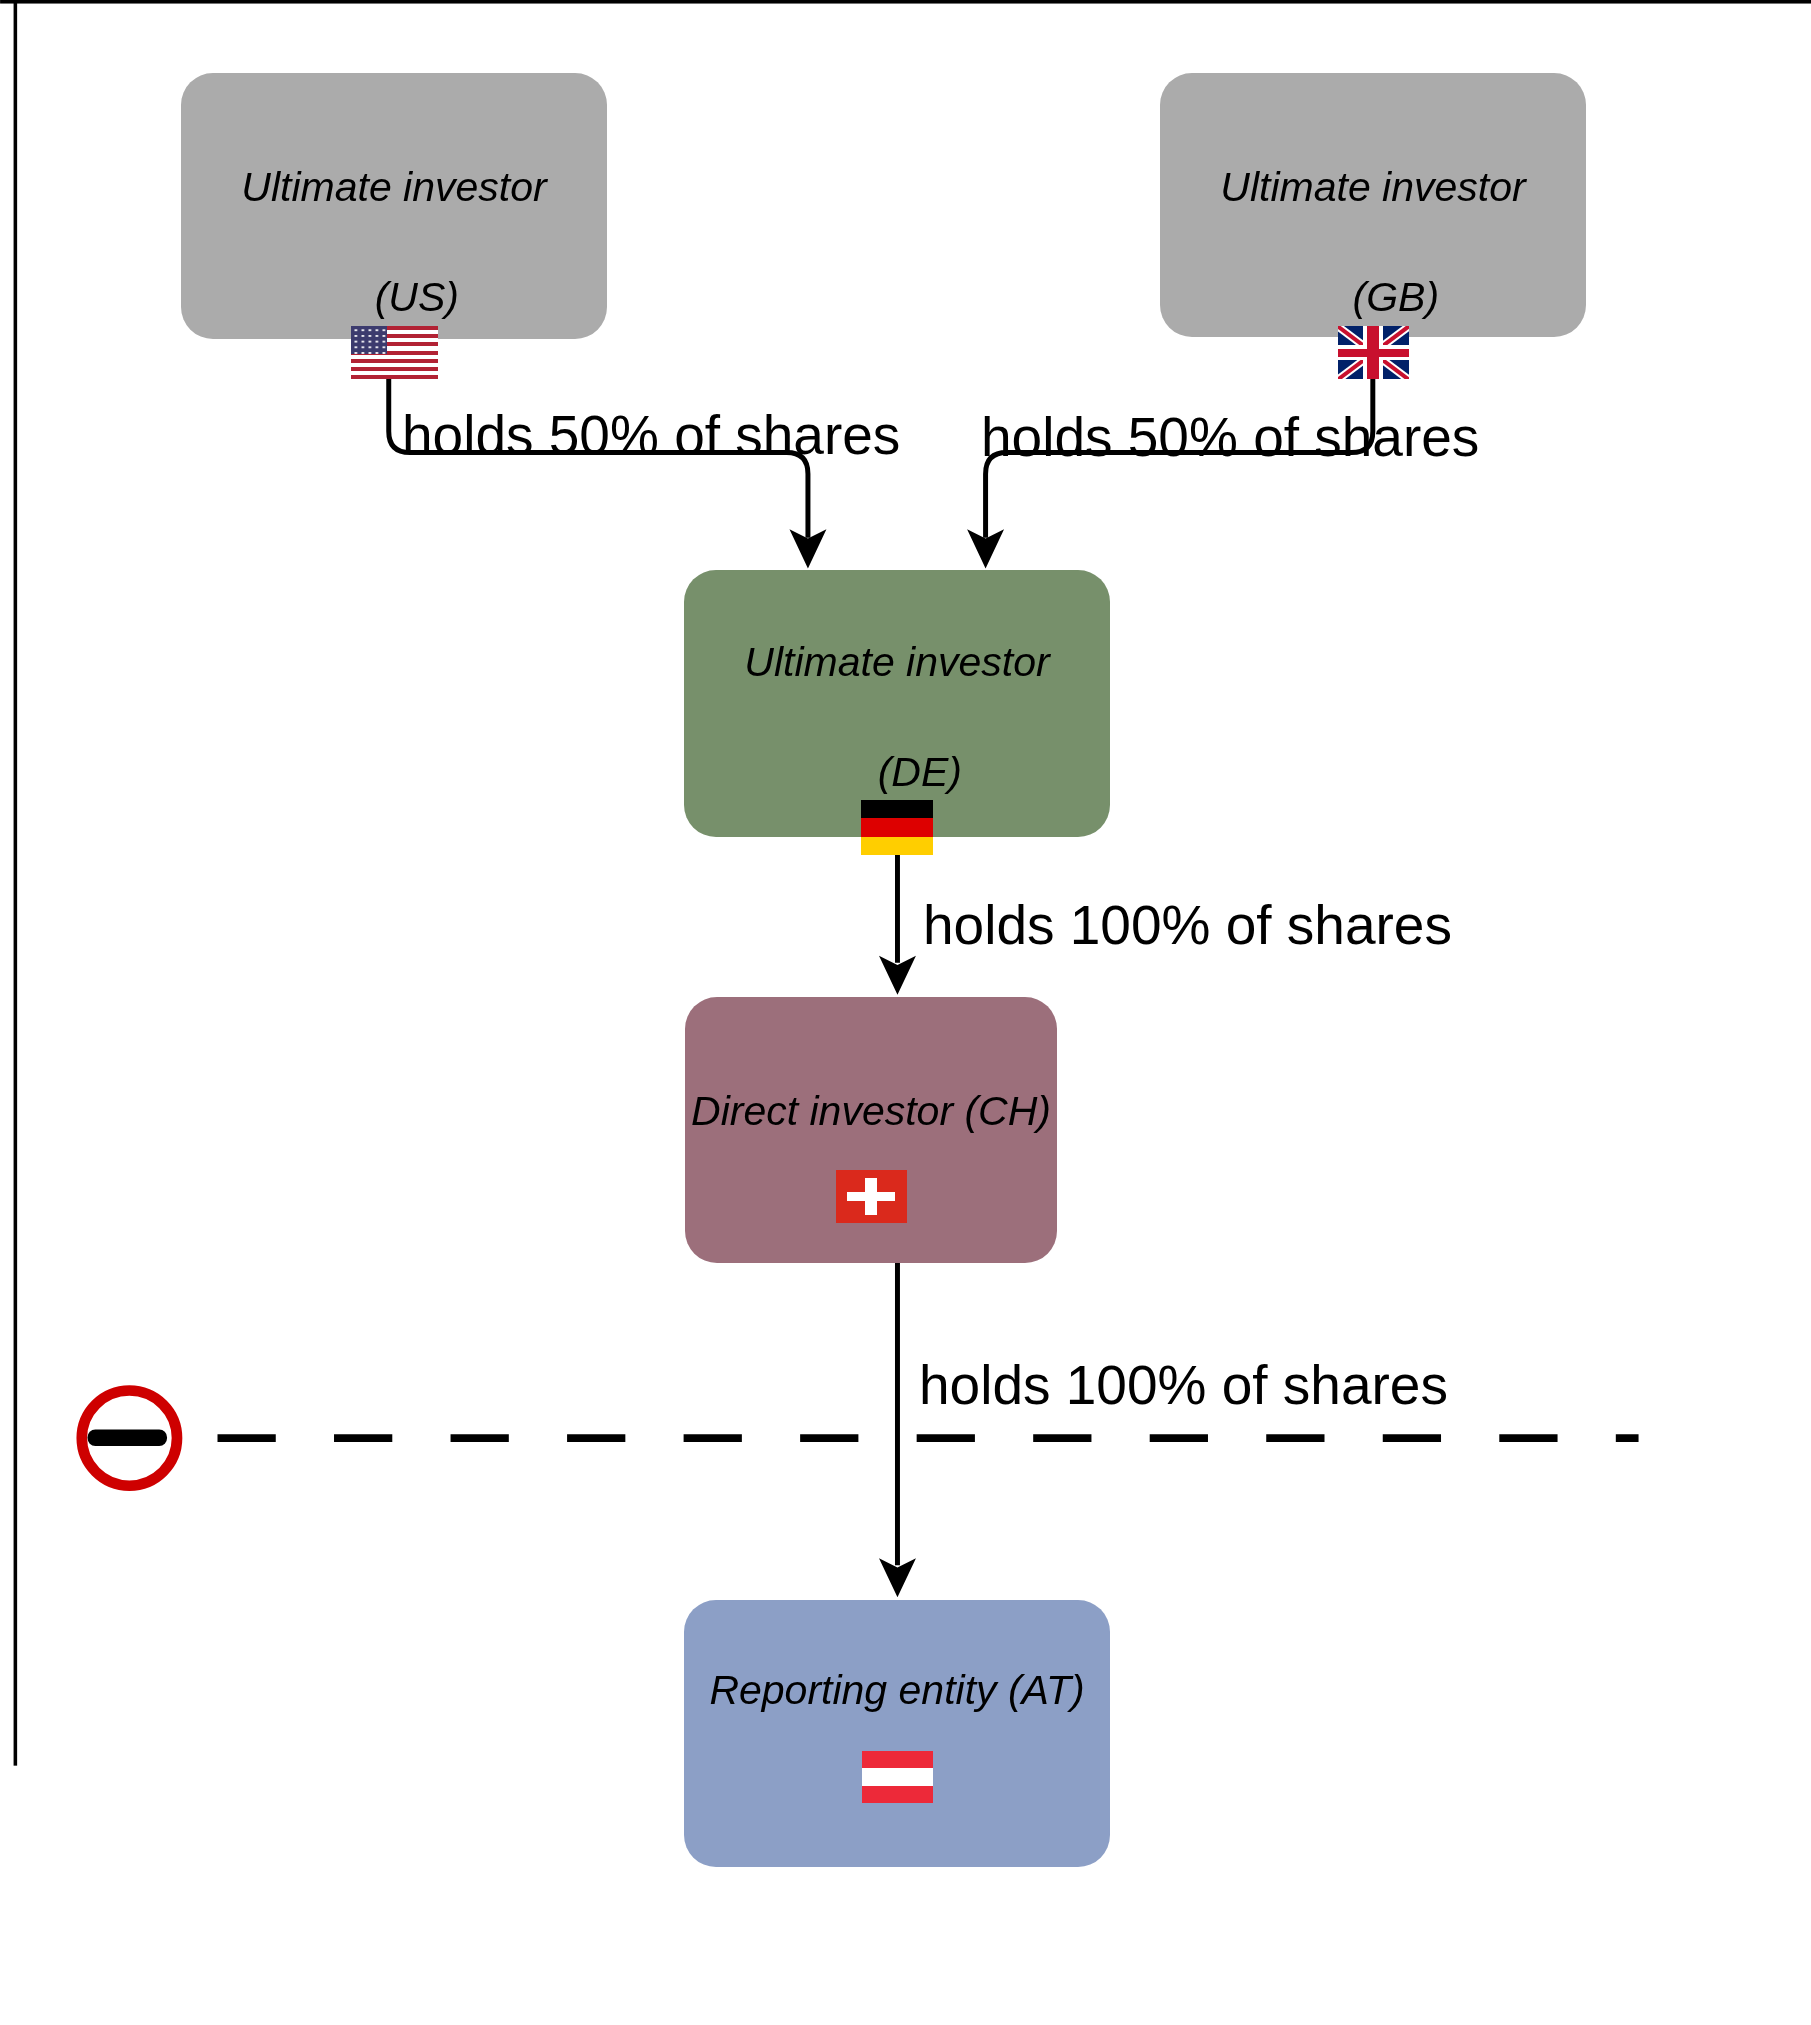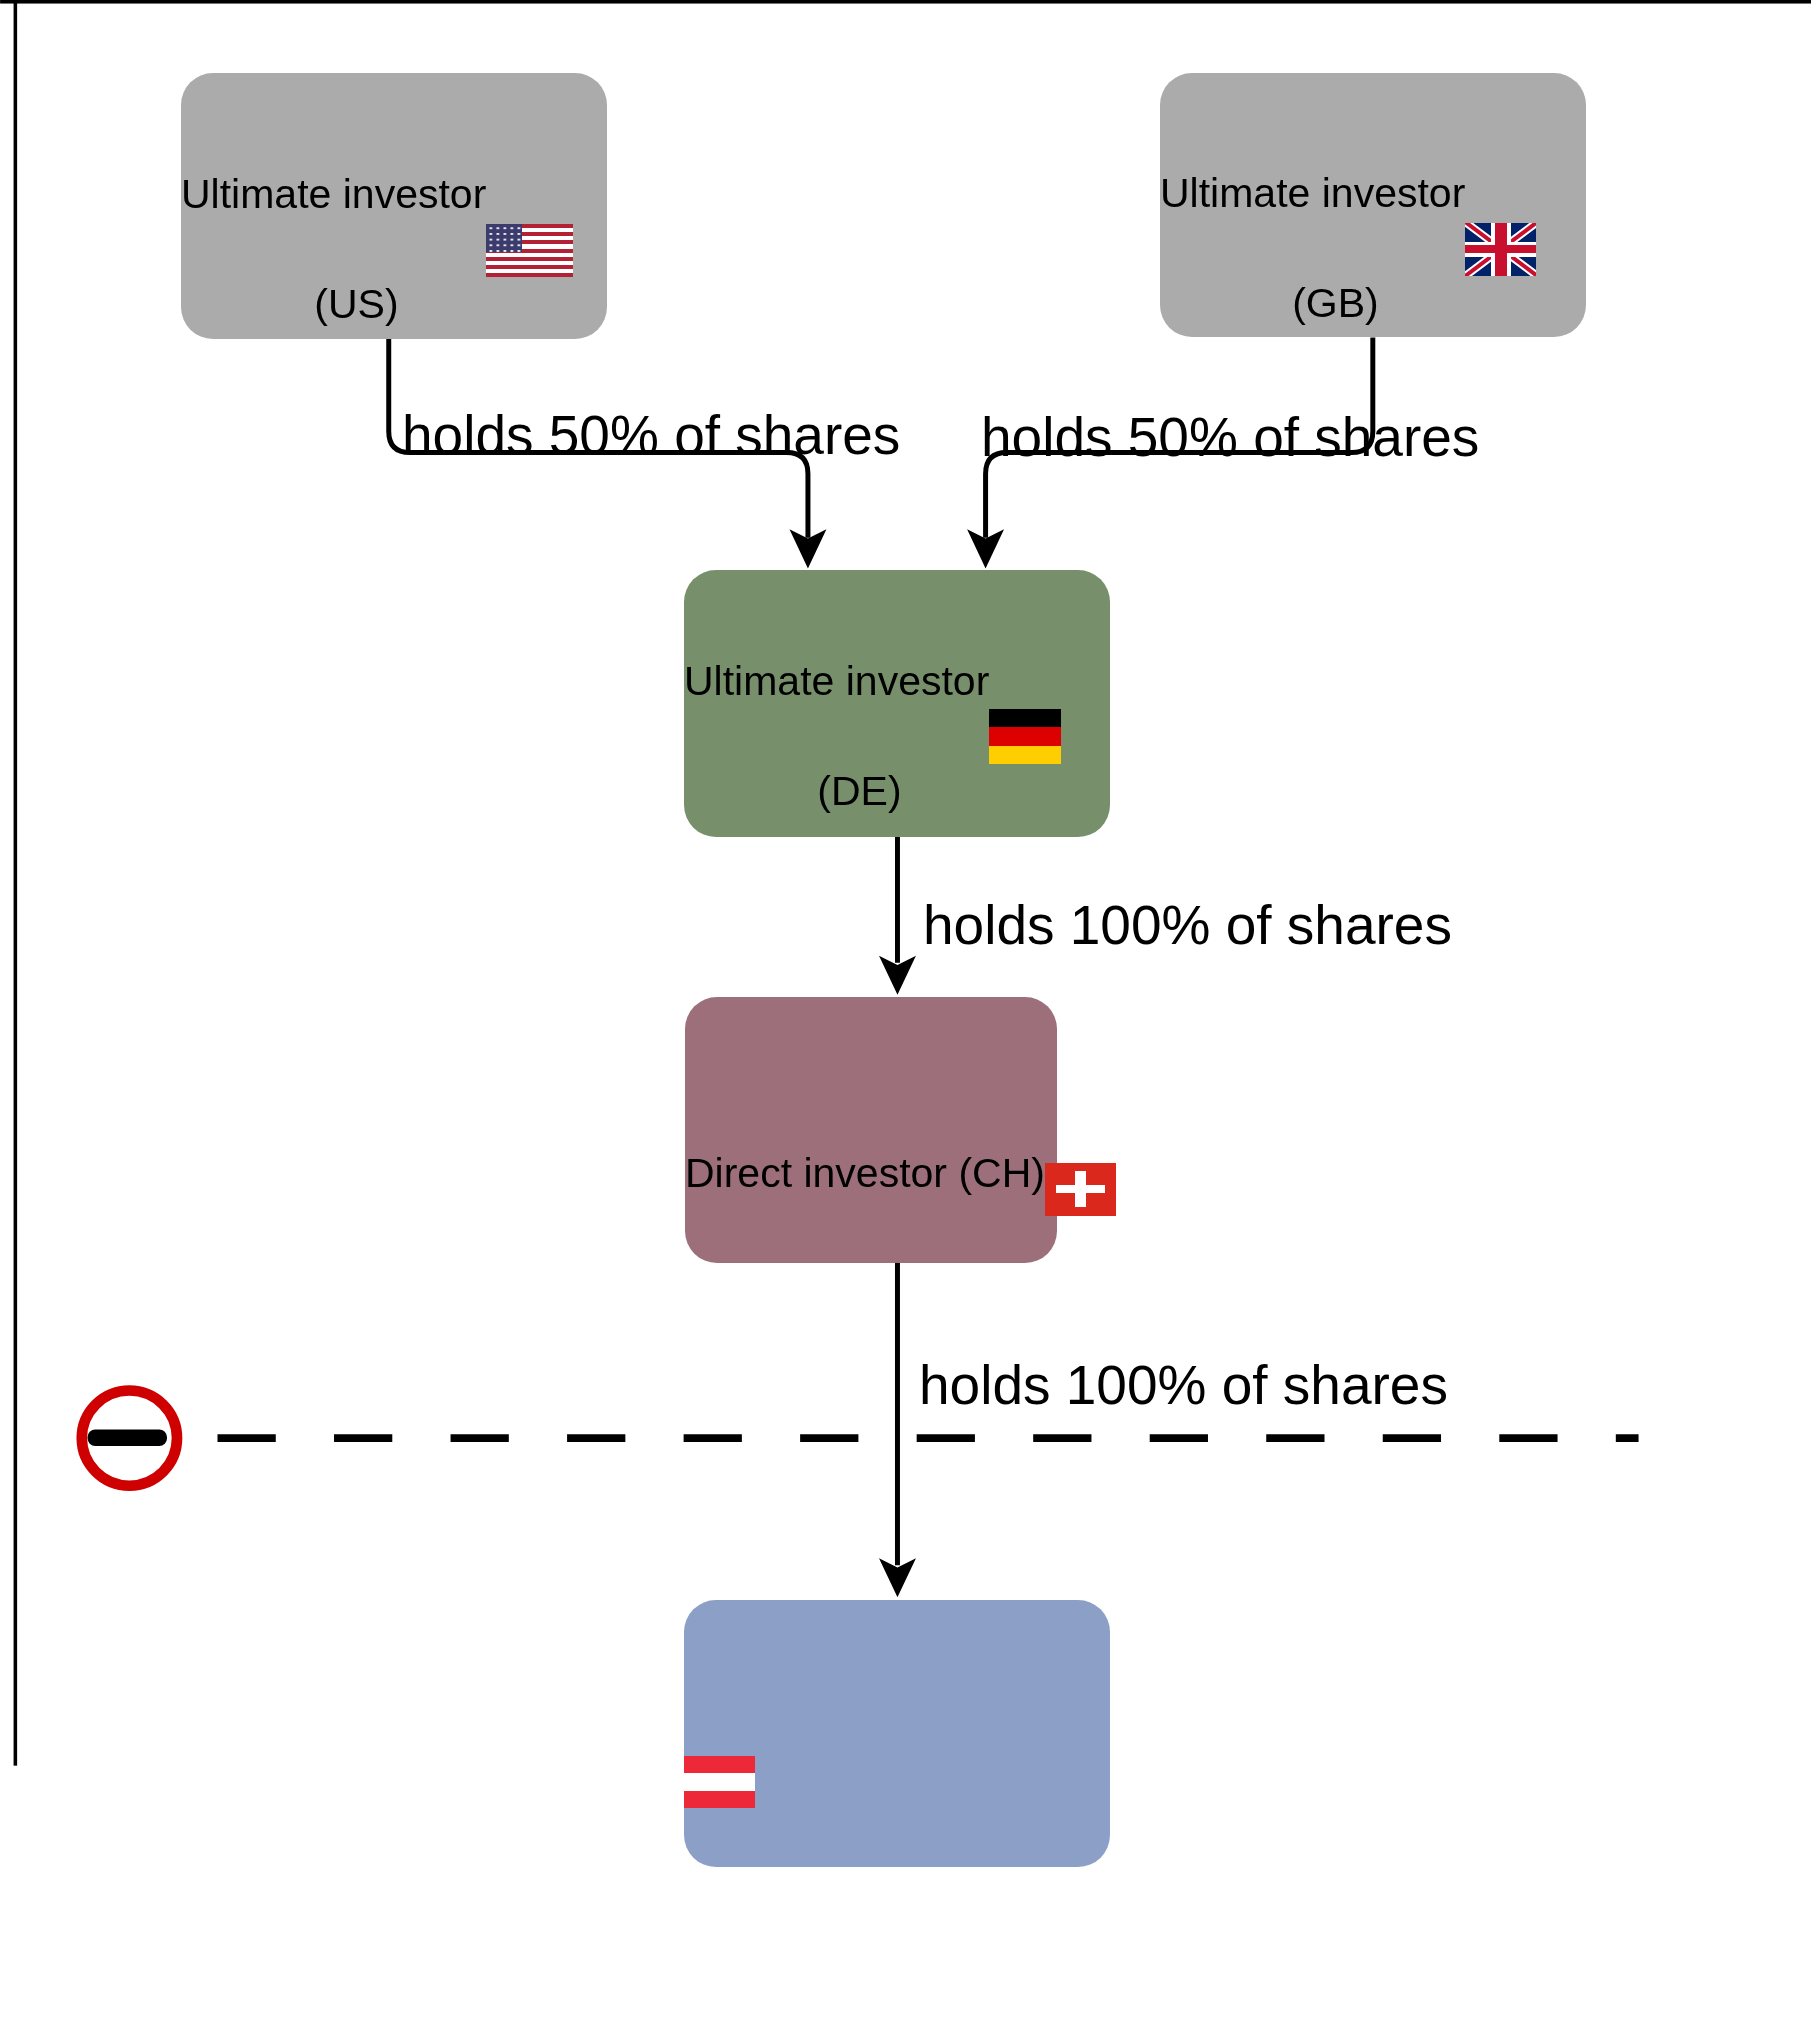--- a/index.html
+++ b/index.html
@@ -1,21 +1,21 @@
 <!DOCTYPE html>
 <html style="font-size:11.4px"><head>
 <meta charset="utf-8">
 <style>
   html,body{margin:0;padding:0;background:#ffffff;}
   .stage{position:relative;width:1812px;height:2025px;background:#ffffff;overflow:hidden;
          font-family:"Liberation Sans", sans-serif;color:#000;}
   svg.layer{position:absolute;left:0;top:0;width:1812px;height:2025px;}
 
-  .node{position:absolute;border-radius:32px;display:flex;flex-direction:row;
-        align-items:center;box-sizing:border-box;text-align:center;}
+  .node{position:absolute;border-radius:32px;display:flex;flex-direction:column;
+        align-items:center;box-sizing:border-box;text-align:center;font-style:italic;}
   .node .ntext{font-size:41px;line-height:55px;white-space:pre;}
   .node-us{left:181px;top:73px;width:426px;height:266px;background:#ABABAB;padding-top:87px;}
   .node-gb{left:1160px;top:73px;width:426px;height:264px;background:#ABABAB;padding-top:87px;}
   .node-de{left:684px;top:570px;width:426px;height:267px;background:#77906B;padding-top:65px;}
   .node-ch{left:685px;top:997px;width:372px;height:266px;background:#9C6F7B;padding-top:87px;}
   .node-at{left:684px;top:1600px;width:426px;height:267px;background:#8C9FC6;padding-top:63px;}
 
   .edge-label{position:absolute;font-size:55px;line-height:1;white-space:pre;}
   .lbl-us-de{left:402px;top:408px;}
   .lbl-gb-de{left:981px;top:410px;width:398px;text-align:right;}
@@ -113,20 +113,21 @@
 
   <div class="node node-ch">
     <div class="ntext">Direct investor (CH)</div>
     <div class="flag flag-ch">
         <div class="cv"></div>
         <div class="ch"></div>
       </div>
   </div>
 
   <div class="node node-at">
+    <div class="ntext">Reporting entity (AT)</div>
     <div class="flag flag-at"></div>
   </div>
 
   <div class="edge-label lbl-us-de">holds 50% of shares</div>
   <div class="edge-label lbl-gb-de">holds 50% of shares</div>
   <div class="edge-label lbl-de-ch">holds 100% of shares</div>
   <div class="edge-label lbl-ch-at">holds 100% of shares</div>
 
 </div>
 

